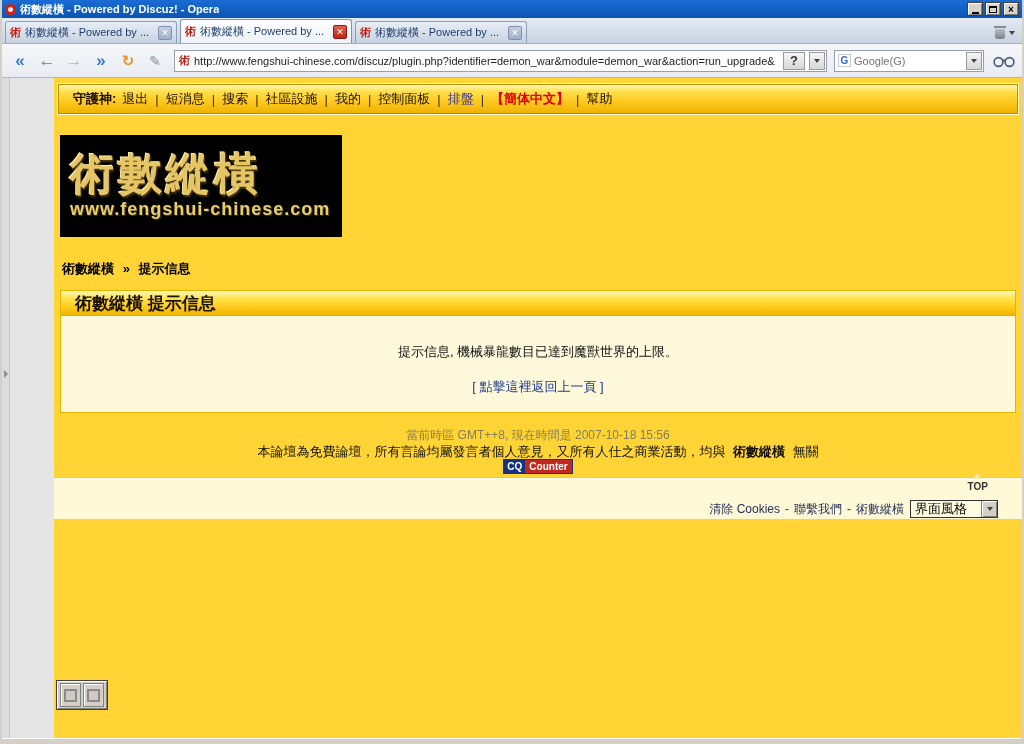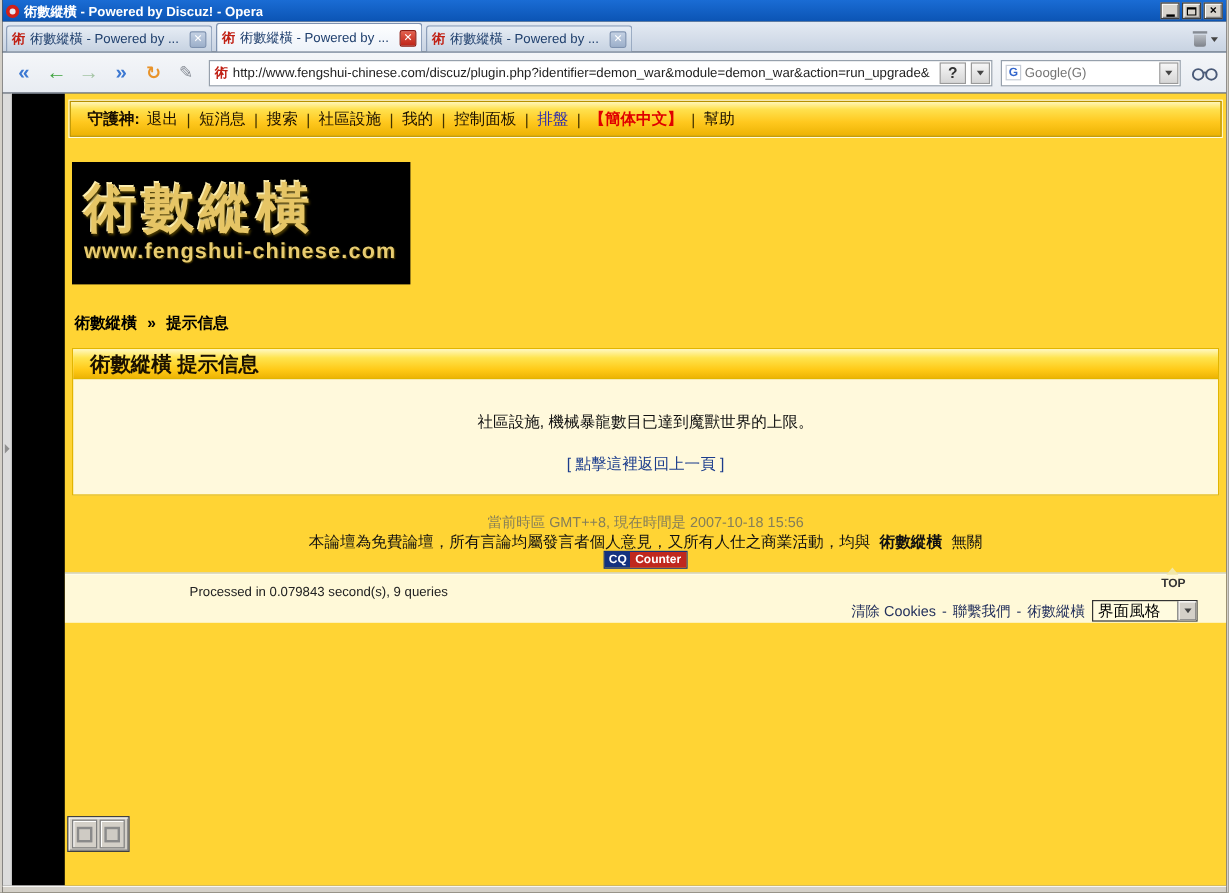--- a/index.html
+++ b/index.html
@@ -1,19 +1,19 @@
 <!DOCTYPE html>
 <html><head>
 <meta charset="utf-8">
 <style>
   * { box-sizing: border-box; margin: 0; padding: 0; }
   html,body { width:1024px; height:744px; }
   body { font-family: "Liberation Sans","DejaVu Sans",sans-serif; font-size:12px; }
 
-  .window { width:1024px; height:744px; border-left:2px solid #D4D0C8; border-right:2px solid #D4D0C8; background:#000000; display:flex; flex-direction:column; overflow:hidden; }
+  .window { width:1024px; height:744px; border-left:2px solid #D4D0C8; border-right:2px solid #D4D0C8; background:#e5e5e5; display:flex; flex-direction:column; overflow:hidden; }
 
   
   .titlebar { height:18px; background:linear-gradient(180deg,#1A6CD4,#0B54B4); display:flex; align-items:center; padding:0 3px; flex:0 0 auto; }
   .opera-icon { width:11px; height:11px; border:3px solid #D22018; border-radius:50%; background:#E8E8F0; margin-right:4px; flex:0 0 auto; }
   .title-text { color:#fff; font-weight:bold; font-size:11px; white-space:nowrap; overflow:hidden; }
   .winbtns { margin-left:auto; display:flex; gap:2px; }
   .winbtn { width:16px; height:14px; background:#D8D4CC; border:1px solid #404040; box-shadow:inset 1px 1px 0 #fff, inset -1px -1px 0 #808080; display:flex; align-items:center; justify-content:center; font-size:10px; font-weight:bold; color:#000; }
   .glyph-min { width:7px; height:2px; background:#000; margin-top:7px; }
   .glyph-restore { width:8px; height:7px; border:1px solid #000; border-top:2px solid #000; }
 
@@ -217,21 +217,21 @@
 
       <div class="breadcrumb">
         <a href="#">術數縱橫</a>
         <span class="sep">»</span>
         <span>提示信息</span>
       </div>
 
       <div class="notice">
         <div class="notice-header">術數縱橫 提示信息</div>
         <div class="notice-body">
-          <div>社區設施, 機械暴龍數目已達到魔獸世界的上限。</div>
+          <div>提示信息, 機械暴龍數目已達到魔獸世界的上限。</div>
           <a href="#" class="notice-backlink">[ 點擊這裡返回上一頁 ]</a>
         </div>
       </div>
 
       <div class="tz-line">當前時區 GMT++8, 現在時間是 2007-10-18 15:56</div>
 
       <div class="disclaimer">
         <span>本論壇為免費論壇，所有言論均屬發言者個人意見，又所有人仕之商業活動，均與</span>
         <b>術數縱橫</b>
         <span>無關</span>
@@ -241,21 +241,20 @@
         <span class="counter-badge">
           <span class="counter-left">CQ</span>
           <span class="counter-right">Counter</span>
         </span>
       </div>
 
       <div class="footerpanel">
         <span class="top-arrow"></span>
         <a href="#" class="toplink">TOP</a>
         <div class="powered">
-          <div>Processed in 0.079843 second(s), 9 queries</div>
         </div>
         <div class="footer-right">
           <a href="#">清除 Cookies</a>
           <span class="sep">-</span>
           <a href="#">聯繫我們</a>
           <span class="sep">-</span>
           <a href="#">術數縱橫</a>
           <span class="style-select">
             <span class="sel-label">界面風格</span>
             <span class="sel-btn">

